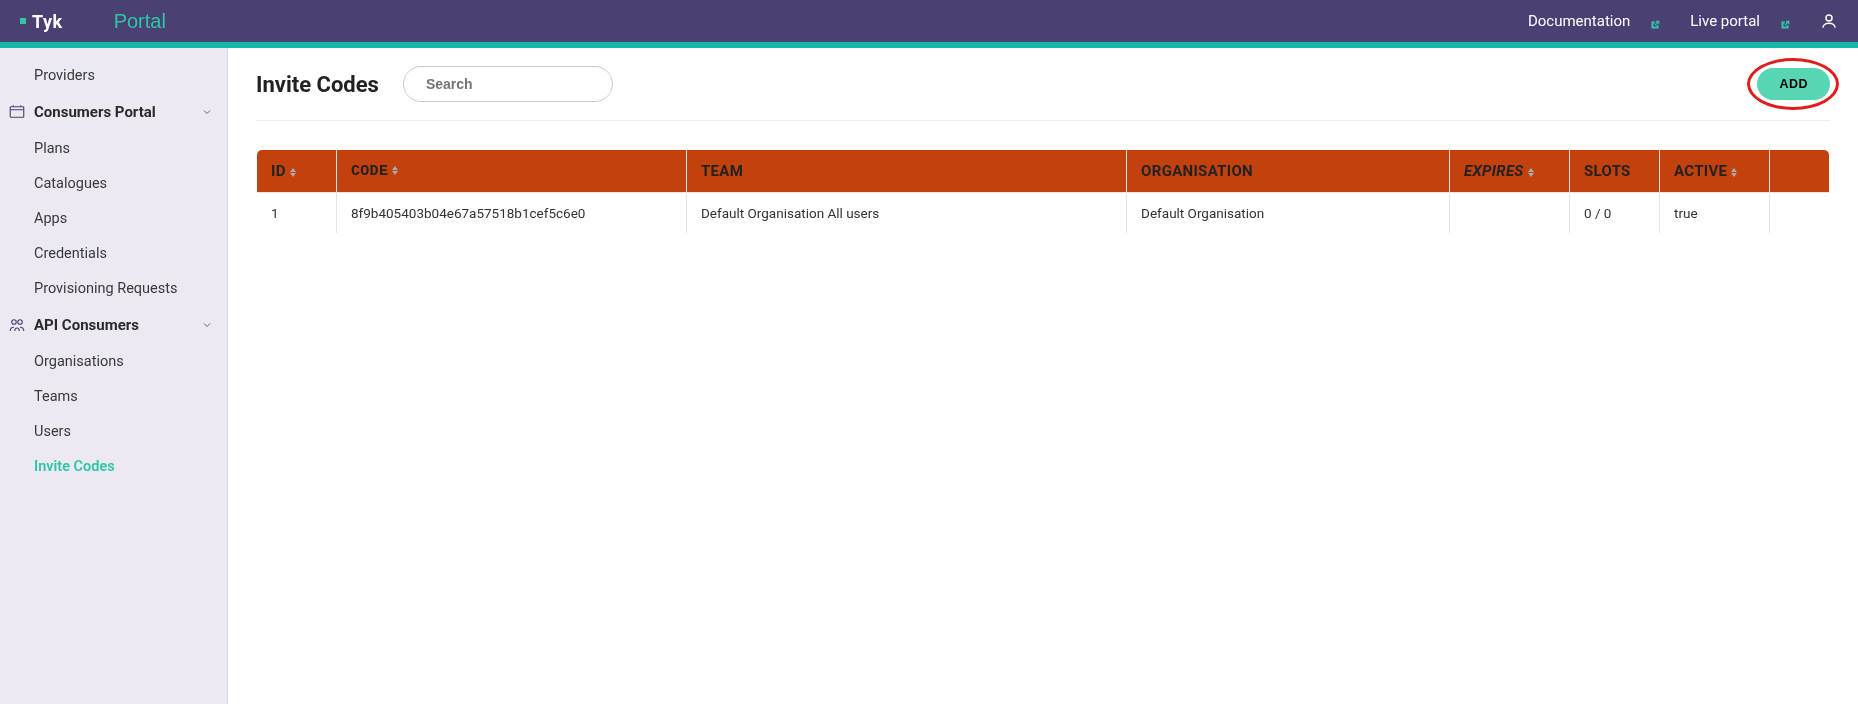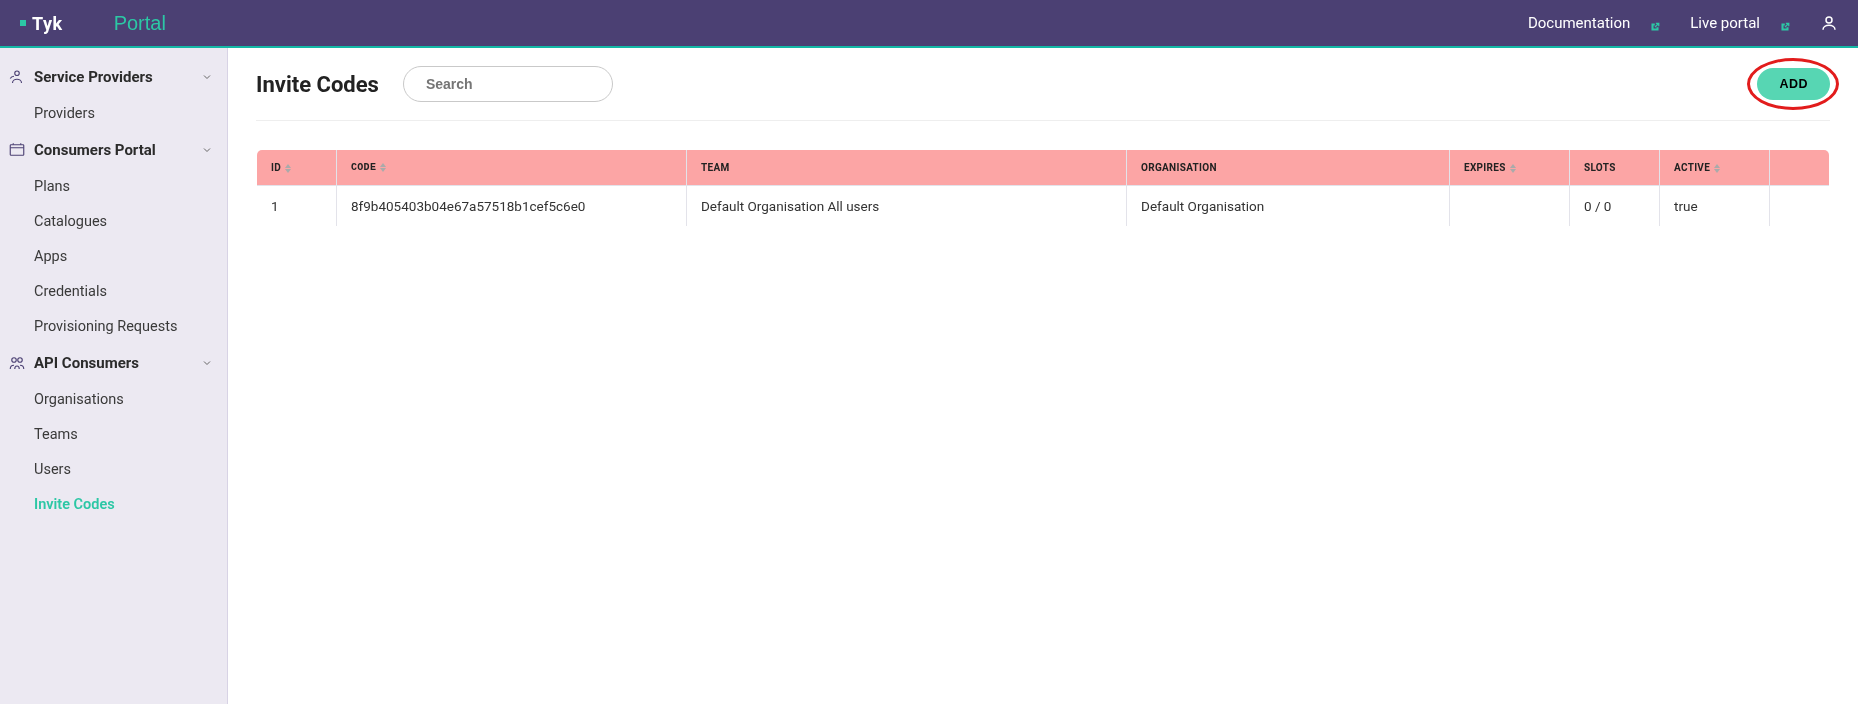--- a/index.html
+++ b/index.html
@@ -9,21 +9,21 @@
     color: #333;
     background: #fff;
   }
   .topbar {
     height: 48px;
     background: #4b4073;
     display: flex;
     align-items: center;
     justify-content: space-between;
     padding: 0 20px;
-    border-bottom: 2px solid #14b8a6;
+    border-bottom: 6px solid #14b8a6;
   }
   .brand { display:flex; align-items:center; gap:6px; }
   .brand .dot { width:6px; height:6px; background:#2cc7a5; display:inline-block; }
   .brand .tyk { color:#fff; font-weight:700; font-size:18px; letter-spacing:0.5px;}
   .brand .portal { color:#2cc7a5; font-weight:400; font-size:20px; font-family: "Segoe UI", sans-serif; margin-left: 45px;}
   .toplinks { display:flex; align-items:center; gap:30px; }
   .toplinks a { color:#fff; text-decoration:none; font-size:15px; display:flex; align-items:flex-end; gap:20px;}
   .ext-icon { width:10px; height:10px; display:inline-block; }
   .user-icon { width:18px; height:18px; display:inline-block; }
 
@@ -112,32 +112,32 @@
   table.data th, table.data td {
     text-align:left;
     padding: 12px 14px;
     border-bottom: 1px solid #e3e3ea;
     border-right: 1px solid #e3e3ea;
     font-size: 13.5px;
     color:#333;
   }
   table.data th {
     font-weight:700;
-    font-size:10px;
+    font-size:15px;
     letter-spacing:0.3px;
     color:#222;
-    background:#fca5a5;
+    background:#c2410c;
   }
   table.data th .sort { display:inline-flex; flex-direction:column; margin-left:4px; vertical-align:middle; gap:0px;}
   .tri-up, .tri-down { width:0;height:0;border-left:3px solid transparent;border-right:3px solid transparent;}
   .tri-up { border-bottom:4px solid #aaa; margin-bottom:1px;}
   .tri-down { border-top:4px solid #aaa;}
   table.data tr:last-child td { border-bottom:none;}
   table.data th:last-child, table.data td:last-child { border-right:none; }
-  .col-id{width:80px;} .col-code{width:350px;font-family:Liberation Mono, monospace;} .col-expires{width:120px;} .col-slots{width:90px;} .col-active{width:110px;} .col-actions{width:60px;}
+  .col-id{width:80px;} .col-code{width:350px;font-family:Liberation Mono, monospace;} .col-expires{width:120px;font-style:italic;} .col-slots{width:90px;} .col-active{width:110px;} .col-actions{width:60px;}
 </style>
 </head>
 <body>
 
 <div class="topbar">
   <div class="brand">
     <span class="dot"></span>
     <span class="tyk">Tyk</span>
     <span class="portal">Portal</span>
   </div>
@@ -159,33 +159,20 @@
           <circle cx="12" cy="8" r="4"></circle>
           <path d="M4 21c0-4 4-6 8-6s8 2 8 6"></path>
         </svg>
     </a>
   </div>
 </div>
 
 <div class="layout">
   <div class="sidebar">
 
-    <div class="nav-section-header">
-      <span class="left">
-        <svg class="nav-icon" viewBox="0 0 24 24" fill="none" stroke="#4b4073" stroke-width="1.5">
-            <circle cx="12" cy="7" r="3"></circle>
-            <path d="M6 20c0-3 3-5 6-5s6 2 6 5"></path>
-            <path d="M3 14c1-2 3-3 5-3"></path>
-          </svg>
-        <span>Service Providers</span>
-      </span>
-      <svg class="chev" viewBox="0 0 24 24" fill="none" stroke="#666" stroke-width="2">
-          <path d="M6 9l6 6 6-6"></path>
-        </svg>
-    </div>
     <div class="nav-item">Providers</div>
 
     <div class="nav-section-header">
       <span class="left">
         <svg class="nav-icon" viewBox="0 0 24 24" fill="none" stroke="#4b4073" stroke-width="1.5">
             <rect x="3" y="5" width="18" height="14" rx="1"></rect>
             <path d="M3 9h18M7 5V3m10 2V3"></path>
           </svg>
         <span>Consumers Portal</span>
       </span>

